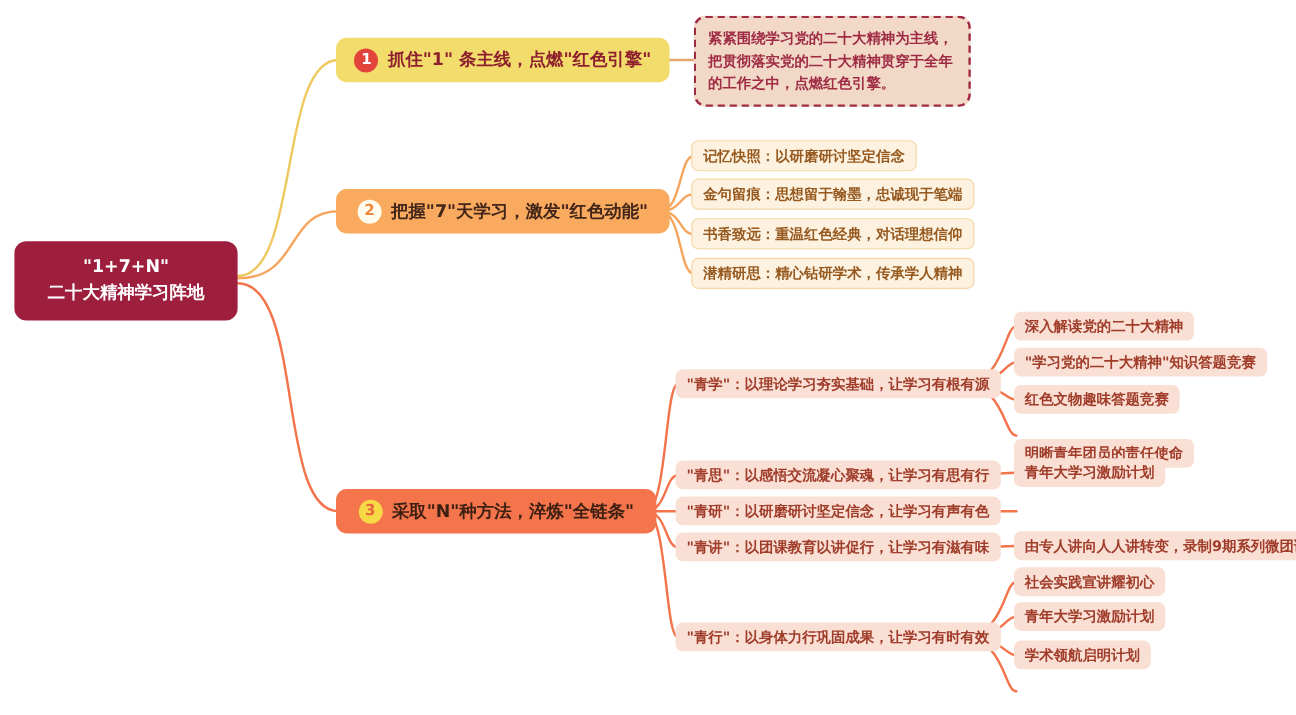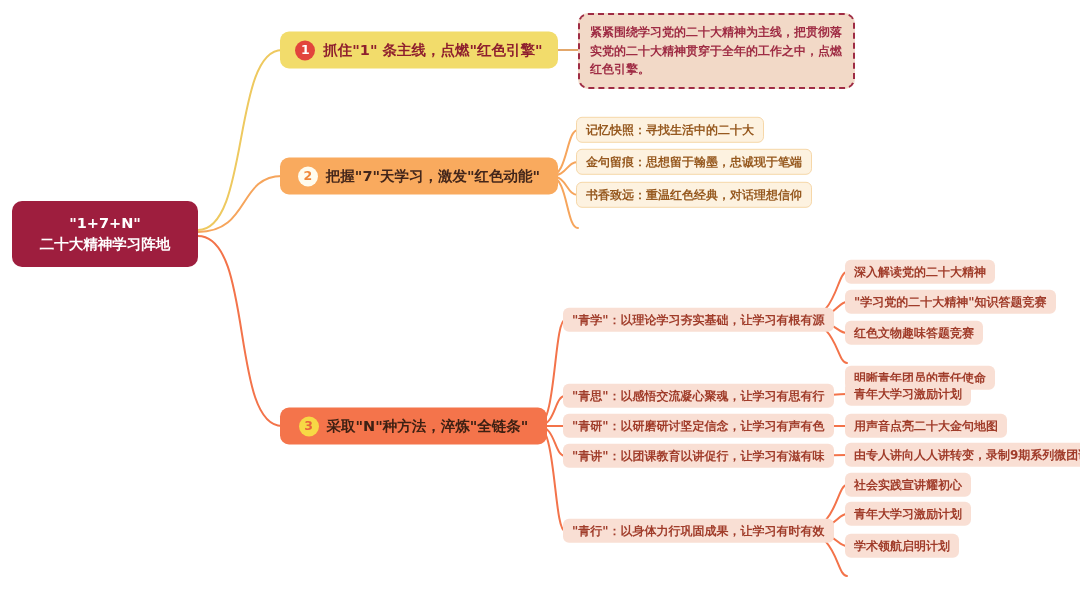--- a/index.html
+++ b/index.html
@@ -29,21 +29,21 @@
   .badge2{background:#FFFCEF;color:#F0883B;}
   .badge3{background:#F7D845;color:#E8633C;}
   .leaf{
     padding:5px 9px;border-radius:6px;font-size:12px;font-weight:bold;
     white-space:nowrap;line-height:1.2;
   }
   .cream{left:576px;background:#FDF2E0;border:1px solid #F6D7A8;color:#96591F;}
   .sub{left:563px;background:#F9DFD4;color:#A03C2A;}
   .tip{left:845px;background:#F9DFD4;color:#A03C2A;text-align:right;}
   .note{
-    position:absolute;left:578px;top:13px;width:277px;box-sizing:border-box;
+    position:absolute;left:578px;top:13px;width:231px;box-sizing:border-box;
     padding:8px 10px;background:#F2D9C7;border:2px dashed #9F2C44;border-radius:10px;
     color:#9F2C44;font-size:12px;font-weight:bold;line-height:1.55;z-index:2;
   }
 </style>
 </head>
 <body>
 
 <div class="stage">
 
   <svg class="wires" width="1080" height="596" viewBox="0 0 1080 596">
@@ -90,39 +90,39 @@
   <div class="node branch b1">
     <span class="badge badge1">1</span>
     <span>抓住"1" 条主线，点燃"红色引擎"</span>
   </div>
   <div class="note">紧紧围绕学习党的二十大精神为主线，把贯彻落实党的二十大精神贯穿于全年的工作之中，点燃红色引擎。</div>
 
   <div class="node branch b2">
     <span class="badge badge2">2</span>
     <span>把握"7"天学习，激发"红色动能"</span>
   </div>
-  <div class="node leaf cream" style="top:130px">记忆快照：寻找生活中的二十大</div>
+  <div class="node leaf cream" style="top:130px">记忆快照：以研磨研讨坚定信念</div>
   <div class="node leaf cream" style="top:162px">金句留痕：思想留于翰墨，忠诚现于笔端</div>
   <div class="node leaf cream" style="top:195px">书香致远：重温红色经典，对话理想信仰</div>
+  <div class="node leaf cream" style="top:228px">潜精研思：精心钻研学术，传承学人精神</div>
 
   <div class="node branch b3">
     <span class="badge badge3">3</span>
     <span>采取"N"种方法，淬炼"全链条"</span>
   </div>
 
   <div class="node leaf sub" style="top:320px">"青学"：以理论学习夯实基础，让学习有根有源</div>
   <div class="node leaf sub" style="top:396px">"青思"：以感悟交流凝心聚魂，让学习有思有行</div>
   <div class="node leaf sub" style="top:426px">"青研"：以研磨研讨坚定信念，让学习有声有色</div>
   <div class="node leaf sub" style="top:456px">"青讲"：以团课教育以讲促行，让学习有滋有味</div>
   <div class="node leaf sub" style="top:531px">"青行"：以身体力行巩固成果，让学习有时有效</div>
 
   <div class="node leaf tip" style="top:272px">深入解读党的二十大精神</div>
   <div class="node leaf tip" style="top:302px">"学习党的二十大精神"知识答题竞赛</div>
   <div class="node leaf tip" style="top:333px">红色文物趣味答题竞赛</div>
   <div class="node leaf tip" style="top:378px">明晰青年团员的责任使命</div>
   <div class="node leaf tip" style="top:394px">青年大学习激励计划</div>
-  <div class="node leaf tip" style="top:426px">用声音点亮二十大金句地图</div>
   <div class="node leaf tip" style="top:455px">由专人讲向人人讲转变，录制9期系列微团课</div>
   <div class="node leaf tip" style="top:485px">社会实践宣讲耀初心</div>
   <div class="node leaf tip" style="top:514px">青年大学习激励计划</div>
   <div class="node leaf tip" style="top:546px">学术领航启明计划</div>
 
 </div>
 
 </body></html>

